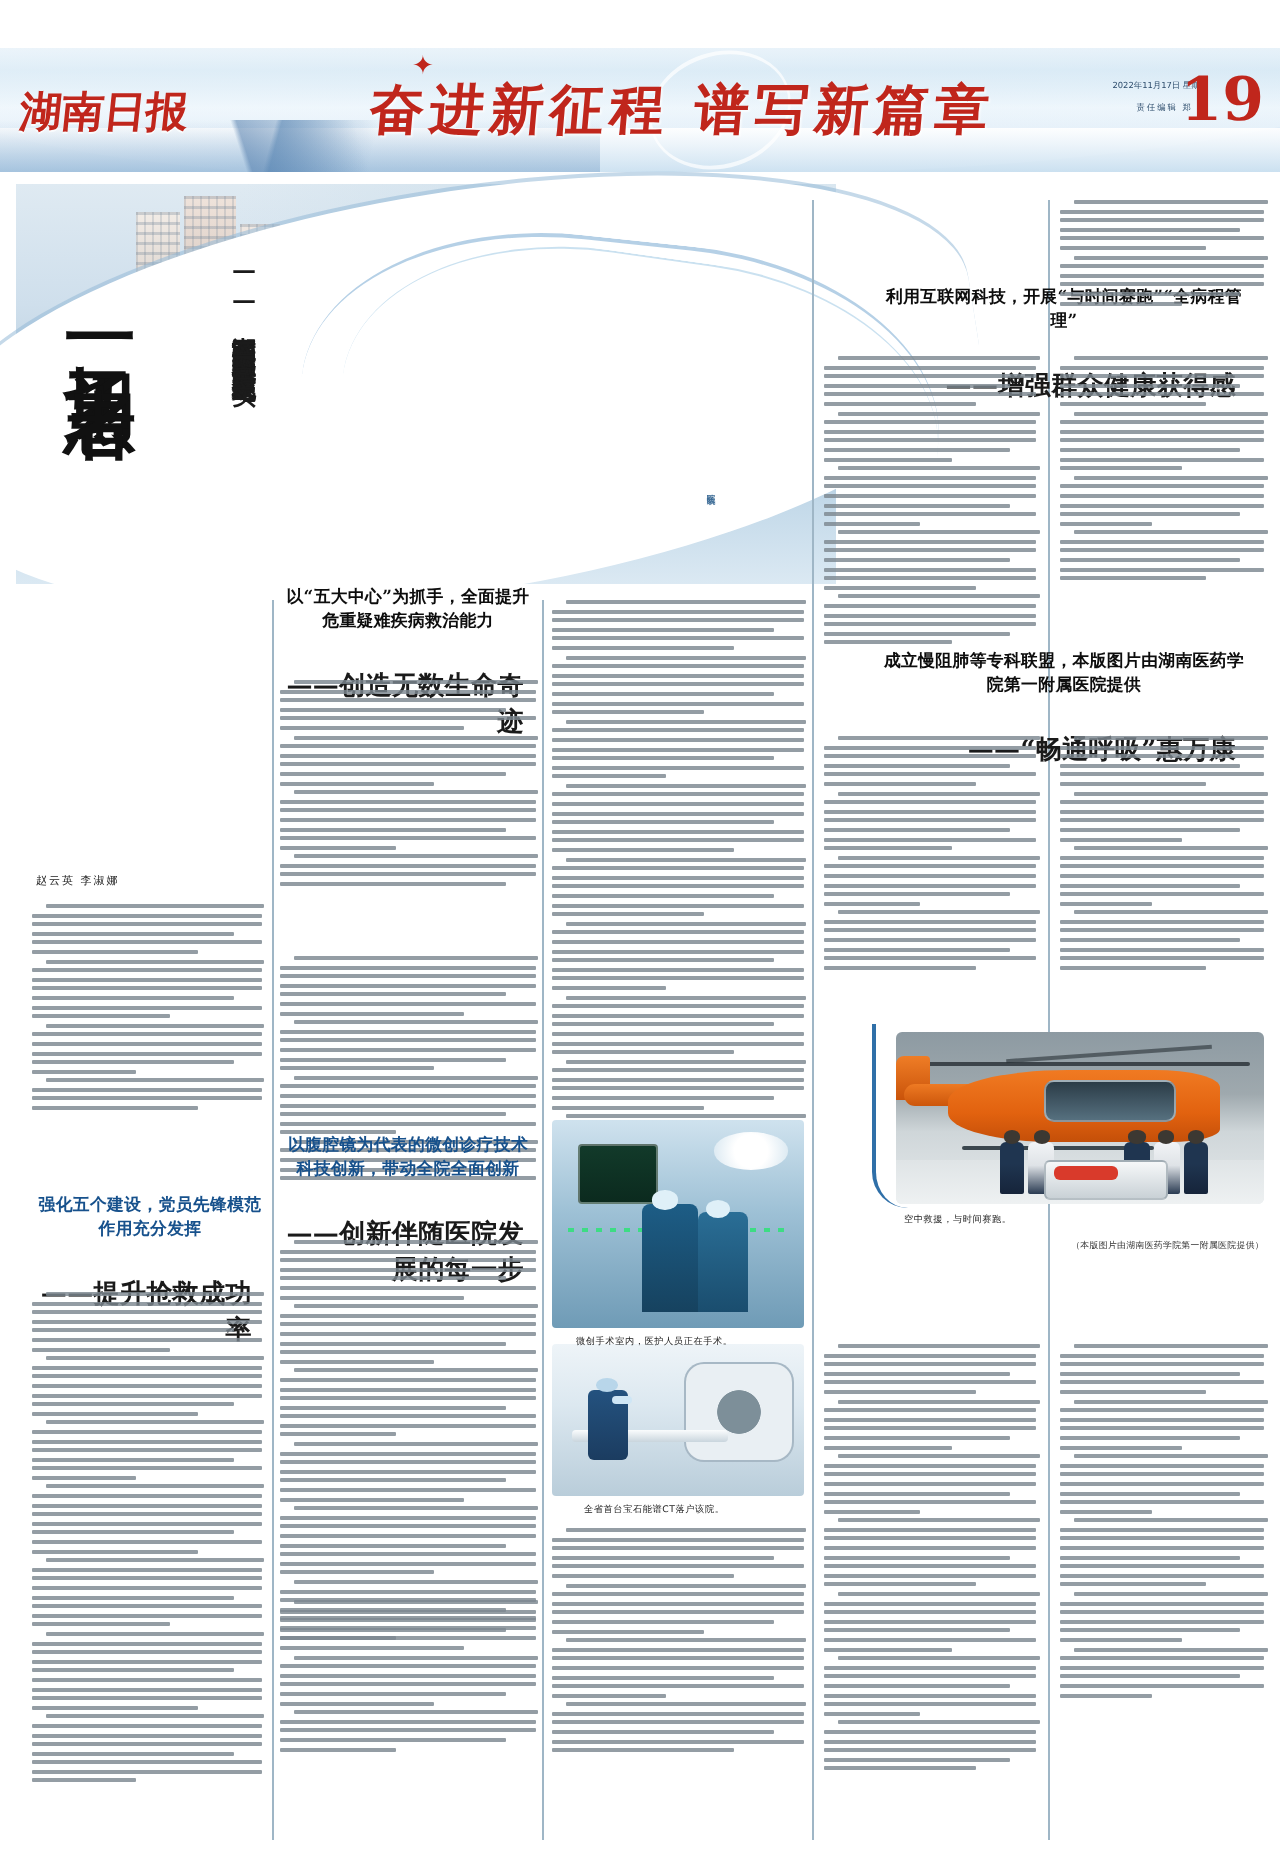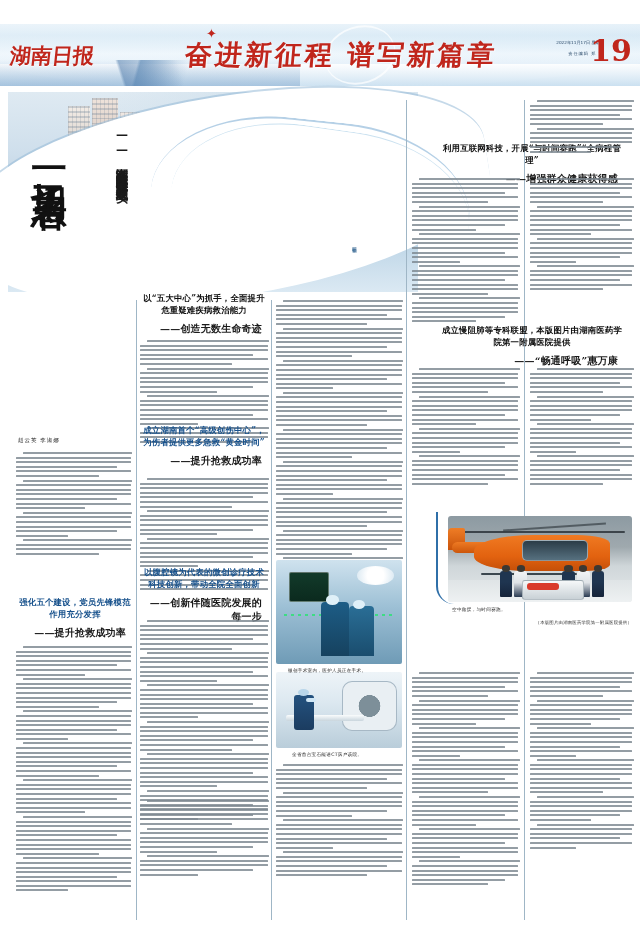--- a/index.html
+++ b/index.html
@@ -171,22 +171,22 @@
 
   
   .sec { position: absolute; }
   .sec h3 {
     font-family: "DejaVu Serif", "Liberation Serif", serif;
     font-size: 8.4px; font-weight: bold; color: #0d0d0d;
     line-height: 1.45; text-align: center; letter-spacing: .2px;
   }
   .sec .dash {
     font-family: "DejaVu Serif", "Liberation Serif", serif;
-    font-size: 10px; font-weight: bold; color: #1a1a1a;
-    text-align: right; margin-top: 6px; padding-right: 6px; letter-spacing: .2px;
+    font-size: 13px; font-weight: bold; color: #1a1a1a;
+    text-align: right; margin-top: 18px; padding-right: 6px; letter-spacing: .2px;
   }
   .sec.blue h3 { color: #17518c; }
 
   
   .ph { position: absolute; overflow: hidden; }
   .ph-caption { position: absolute; font-size: 4.6px; color: #222; letter-spacing: .3px; }
 
   .ph-heli { border-radius: 3px; }
   .heli-sky { position: absolute; inset: 0;
     background: linear-gradient(180deg,#8d9aa2 0%, #9fa9ae 36%, #cfd6d9 58%, #e6eaec 100%); }
@@ -434,24 +434,20 @@
     <div class="tline s100"></div>
       <div class="tline s88"></div>
       <div class="tline s100"></div>
     <div class="tline s45"></div>
     <div class="tline ind s95"></div>
       <div class="tline s100"></div>
       <div class="tline s100"></div>
     <div class="tline s88"></div>
   </div>
 
-  <div class="sec blue" style="left:140px; top:424px; width:128px;">
-    <h3>成立湖南首个“高级创伤中心”，为伤者提供更多急救“黄金时间”</h3>
-    <div class="dash">——提升抢救成功率</div>
-  </div>
   <div class="body-col" style="left:140px; top:478px; width:128px;">
     <div class="tline ind s95"></div>
       <div class="tline s100"></div>
       <div class="tline s100"></div>
     <div class="tline s100"></div>
       <div class="tline s88"></div>
       <div class="tline s100"></div>
     <div class="tline s72"></div>
     <div class="tline ind s95"></div>
       <div class="tline s100"></div>

